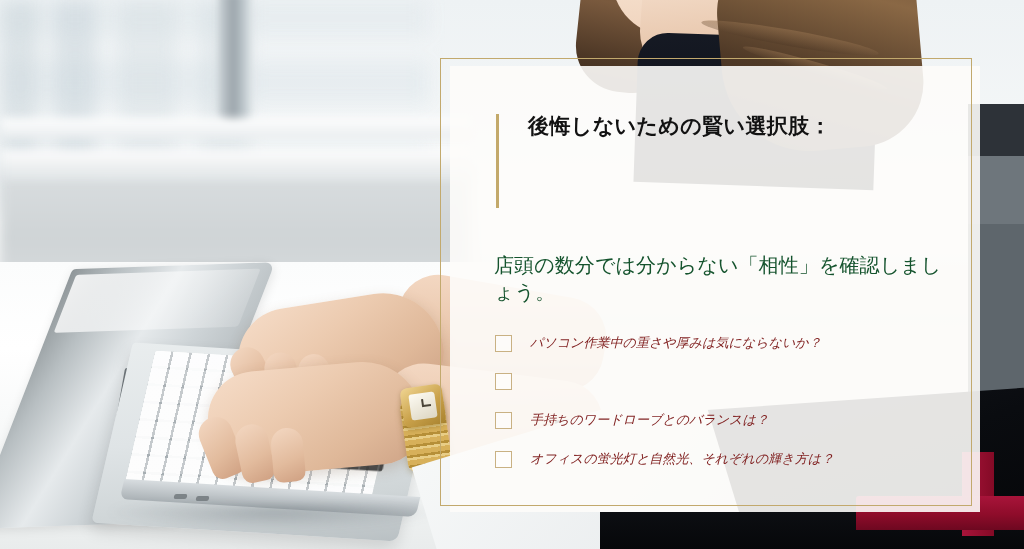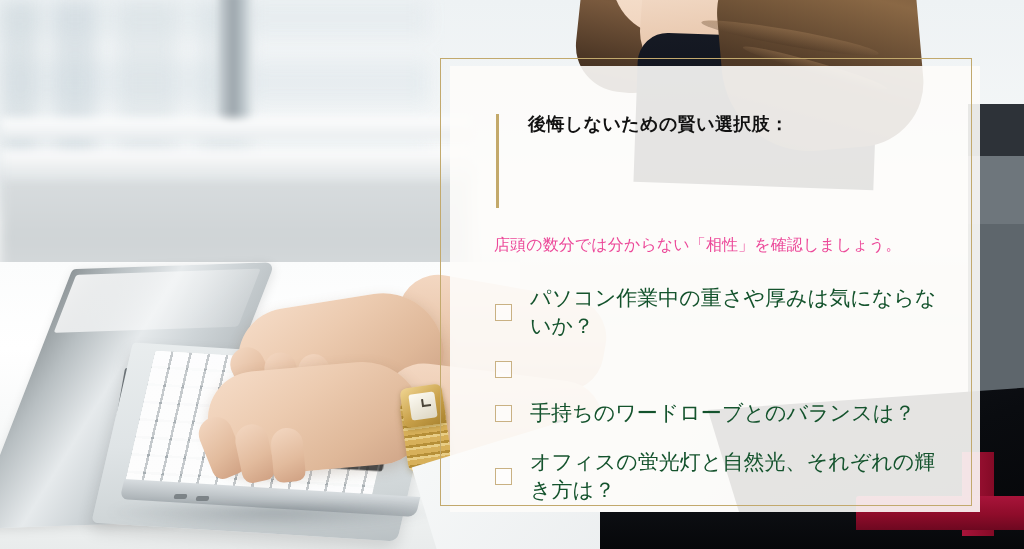--- a/index.html
+++ b/index.html
@@ -238,39 +238,40 @@
   .card-content {
     position:absolute; left:450px; top:66px; width:530px; height:446px;
     padding:44px 30px 0 24px;
   }
 
   .title-row { display:flex; align-items:flex-start; padding-left:22px; }
   .title-bar {
     width:3px; min-width:3px; height:94px; background:#c3a96a; margin-right:29px; margin-top:4px;
   }
   .title-text {
-    font-size:18px; font-weight:bold; color:#121212;
+    font-size:21px; font-weight:bold; color:#121212;
     line-height:1.58; letter-spacing:.4px;
     font-family:"DejaVu Sans","Liberation Sans",sans-serif;
   }
   .subtitle {
-    margin-top:27px; padding-left:20px;
-    font-size:16px; color:#ec4899; letter-spacing:.1px;
+    margin-top:44px; padding-left:20px;
+    font-size:20px; color:#14532d; letter-spacing:.1px;
     font-family:"DejaVu Sans","Liberation Sans",sans-serif;
   }
   .checklist { margin-top:28px; padding-left:21px; }
   .check-item { display:flex; align-items:center; margin-bottom:21px; }
   .check-box {
     width:17px; height:17px; min-width:17px;
     border:1.3px solid #c9b183; background:rgba(255,255,255,.5);
     margin-right:18px;
   }
   .check-label {
-    font-size:21px; color:#14532d; letter-spacing:.05px;
+    font-size:13px; color:#7f1d1d; letter-spacing:.05px;
     font-family:"DejaVu Sans","Liberation Sans",sans-serif;
+    font-style:italic;
   }
 </style>
 </head>
 <body>
 
 <div id="stage">
 
   <div class="photo">
 
     <div class="bg-wall"></div>

